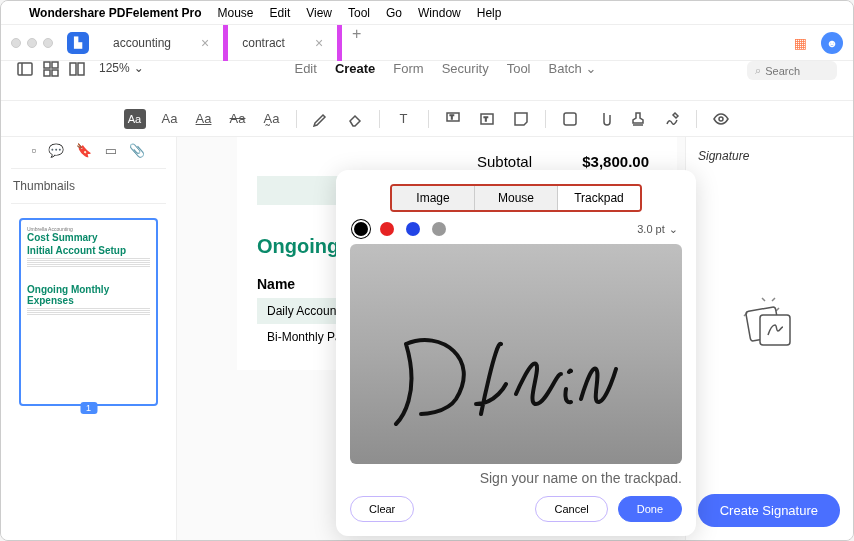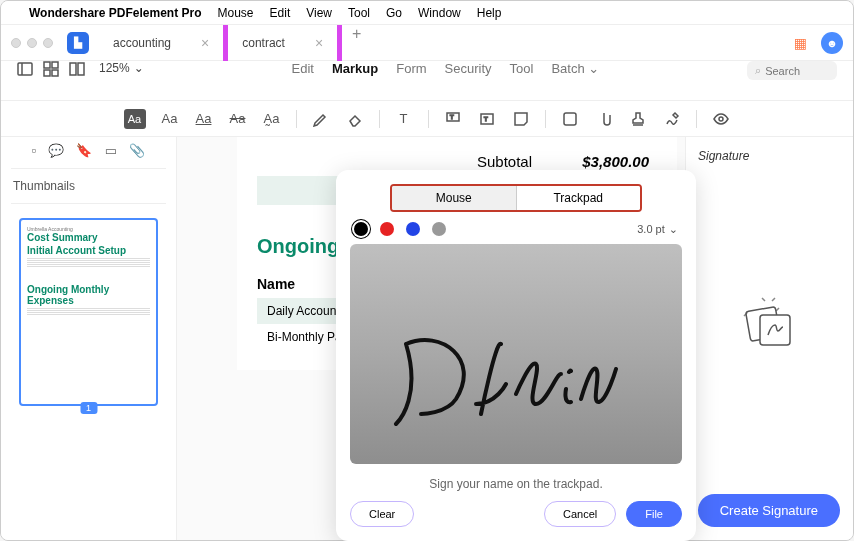--- a/index.html
+++ b/index.html
@@ -40,21 +40,21 @@
 .sidebar-sep{height:1px;background:#eee;margin:4px 10px;}
 .thumb{margin:10px 18px;border:2px solid #4a8cff;border-radius:4px;height:188px;background:#fff;padding:6px;font-size:6px;position:relative;}
 .thumb-badge{position:absolute;bottom:-10px;left:50%;transform:translateX(-50%);background:#4a8cff;color:#fff;font-size:9px;padding:1px 6px;border-radius:3px;}
 .thumb-title{color:#0a8a6a;font-weight:700;font-size:10px;margin-bottom:2px;}
 .thumb-sub{font-size:10px;color:#0a8a6a;font-weight:700;margin:2px 0;}
 .thumb-line{height:1px;background:#ddd;margin:1px 0;}
 .canvas{flex:1;background:#fafafa;position:relative;overflow:hidden;}
 .doc{position:absolute;left:60px;top:-10px;width:440px;background:#fff;padding:20px;}
 .doc-row{display:flex;justify-content:space-between;padding:6px 8px;font-size:15px;}
 .doc-row.subtotal{font-weight:400;}
-.doc-row .val{font-weight:700;font-style:italic;}
+.doc-row .val{font-weight:700;}
 .doc-row.discount{background:#e8f2ee;}
 .doc-h{color:#0a8a6a;font-size:20px;font-weight:700;margin-top:30px;}
 .doc-sub{font-size:14px;font-weight:700;margin-top:18px;}
 .doc-cell{background:#e8f2ee;padding:6px 10px;font-size:12px;margin-top:6px;width:100%;}
 .doc-plain{padding:6px 10px;font-size:12px;}
 .signer-box{position:absolute;left:308px;bottom:46px;width:88px;height:30px;background:#eef3fe;display:flex;align-items:center;justify-content:center;font-size:12px;color:#333;}
 .right-panel{width:168px;background:#fff;border-left:1px solid #eee;padding:12px;display:flex;flex-direction:column;align-items:center;font-style:italic;}
 .rp-title{font-size:12px;color:#333;align-self:flex-start;}
 .rp-illust{margin-top:130px;color:#666;}
 .create-sig{position:absolute;right:14px;bottom:14px;background:#4a6fff;color:#fff;border:none;padding:9px 22px;border-radius:18px;font-size:13px;cursor:pointer;}
@@ -65,21 +65,21 @@
 .seg-btn.active{background:#fff;}
 .color-row{display:flex;align-items:center;gap:12px;padding:0 4px 8px;}
 .clr{width:14px;height:14px;border-radius:50%;cursor:pointer;}
 .clr.black{background:#000;box-shadow:0 0 0 2px #fff,0 0 0 3px #000;}
 .clr.red{background:#e62222;}
 .clr.blue{background:#2244e6;}
 .clr.gray{background:#999;}
 .pt-sel{margin-left:auto;font-size:11px;color:#555;display:flex;align-items:center;gap:4px;cursor:pointer;}
 .pad{height:220px;background:linear-gradient(#bfbfbf,#a8a8a8 50%,#8e8e8e);border-radius:6px;position:relative;overflow:hidden;}
 .pad svg{width:100%;height:100%;}
-.hint{text-align:center;font-size:12px;color:#666;margin-top:13px;}
+.hint{text-align:right;font-size:14px;color:#666;margin-top:6px;}
 .modal-btns{display:flex;justify-content:space-between;margin-top:10px;}
 .btn{padding:6px 18px;border-radius:16px;border:1px solid #c4b5fd;background:#fff;font-size:11px;cursor:pointer;}
 .btn.primary{background:#4a6fff;color:#fff;border-color:#4a6fff;}
 .btn-group{display:flex;gap:10px;}
 svg.ico{width:16px;height:16px;stroke:#555;fill:none;stroke-width:1.5;}
 </style>
 </head>
 <body>
 
 <div class="menubar">
@@ -134,21 +134,21 @@
           <rect x="1" y="2" width="6" height="12"></rect>
           <rect x="9" y="2" width="6" height="12"></rect>
         </svg></span>
   </div>
   <div class="zoom">
       <span>125%</span>
       <span>⌄</span>
     </div>
   <div class="tool-tabs">
     <span class="tool-tab">Edit</span>
-    <span class="tool-tab active">Markup</span>
+    <span class="tool-tab active">Create</span>
     <span class="tool-tab">Form</span>
     <span class="tool-tab">Security</span>
     <span class="tool-tab">Tool</span>
     <span class="tool-tab"><span>Batch</span> <span>⌄</span></span>
   </div>
   <div class="search-box">
     <span style="color:#aaa;font-size:11px;margin-right:4px;">⌕</span>
     <input placeholder="Search" style="">
   </div>
 </div>
@@ -284,20 +284,21 @@
         <path d="M28 42c2-6 4-10 7-10 2 0 1 6 3 6s3-4 5-4"></path>
       </svg>
     </div>
   </div>
 </div>
 
 <button class="create-sig">Create Signature</button>
 
 <div class="modal">
   <div class="seg">
+    <div class="seg-btn">Image</div>
     <div class="seg-btn">Mouse</div>
     <div class="seg-btn active">Trackpad</div>
   </div>
   <div class="color-row">
     <span class="clr black"></span>
     <span class="clr red"></span>
     <span class="clr blue"></span>
     <span class="clr gray"></span>
     <span class="pt-sel">
         <span>3.0 pt</span>
@@ -307,16 +308,16 @@
   <div class="pad">
     <svg viewBox="0 0 330 220">
       <path d="M55 100 C 70 150, 50 175, 45 180 M55 100 C 90 85, 130 115, 105 155 C 95 170, 70 170, 70 170 M130 170 C 130 170, 145 95, 150 100 M125 160 C 145 160, 155 140, 155 140 M165 150 C 165 150, 180 115, 185 120 C 190 125, 175 160, 185 160 C 195 160, 205 130, 210 130 M215 145 C 215 145, 212 160, 220 158 M218 128 C 218 128, 219 126, 220 127 M230 155 C 230 155, 240 120, 245 125 C 250 130, 240 160, 248 158 C 256 156, 265 125, 265 125" stroke="#111" stroke-width="4" fill="none" stroke-linecap="round" stroke-linejoin="round"></path>
     </svg>
   </div>
   <div class="hint">Sign your name on the trackpad.</div>
   <div class="modal-btns">
     <button class="btn">Clear</button>
     <div class="btn-group">
       <button class="btn">Cancel</button>
-      <button class="btn primary">File</button>
+      <button class="btn primary">Done</button>
     </div>
   </div>
 </div>
 
 </body></html>

